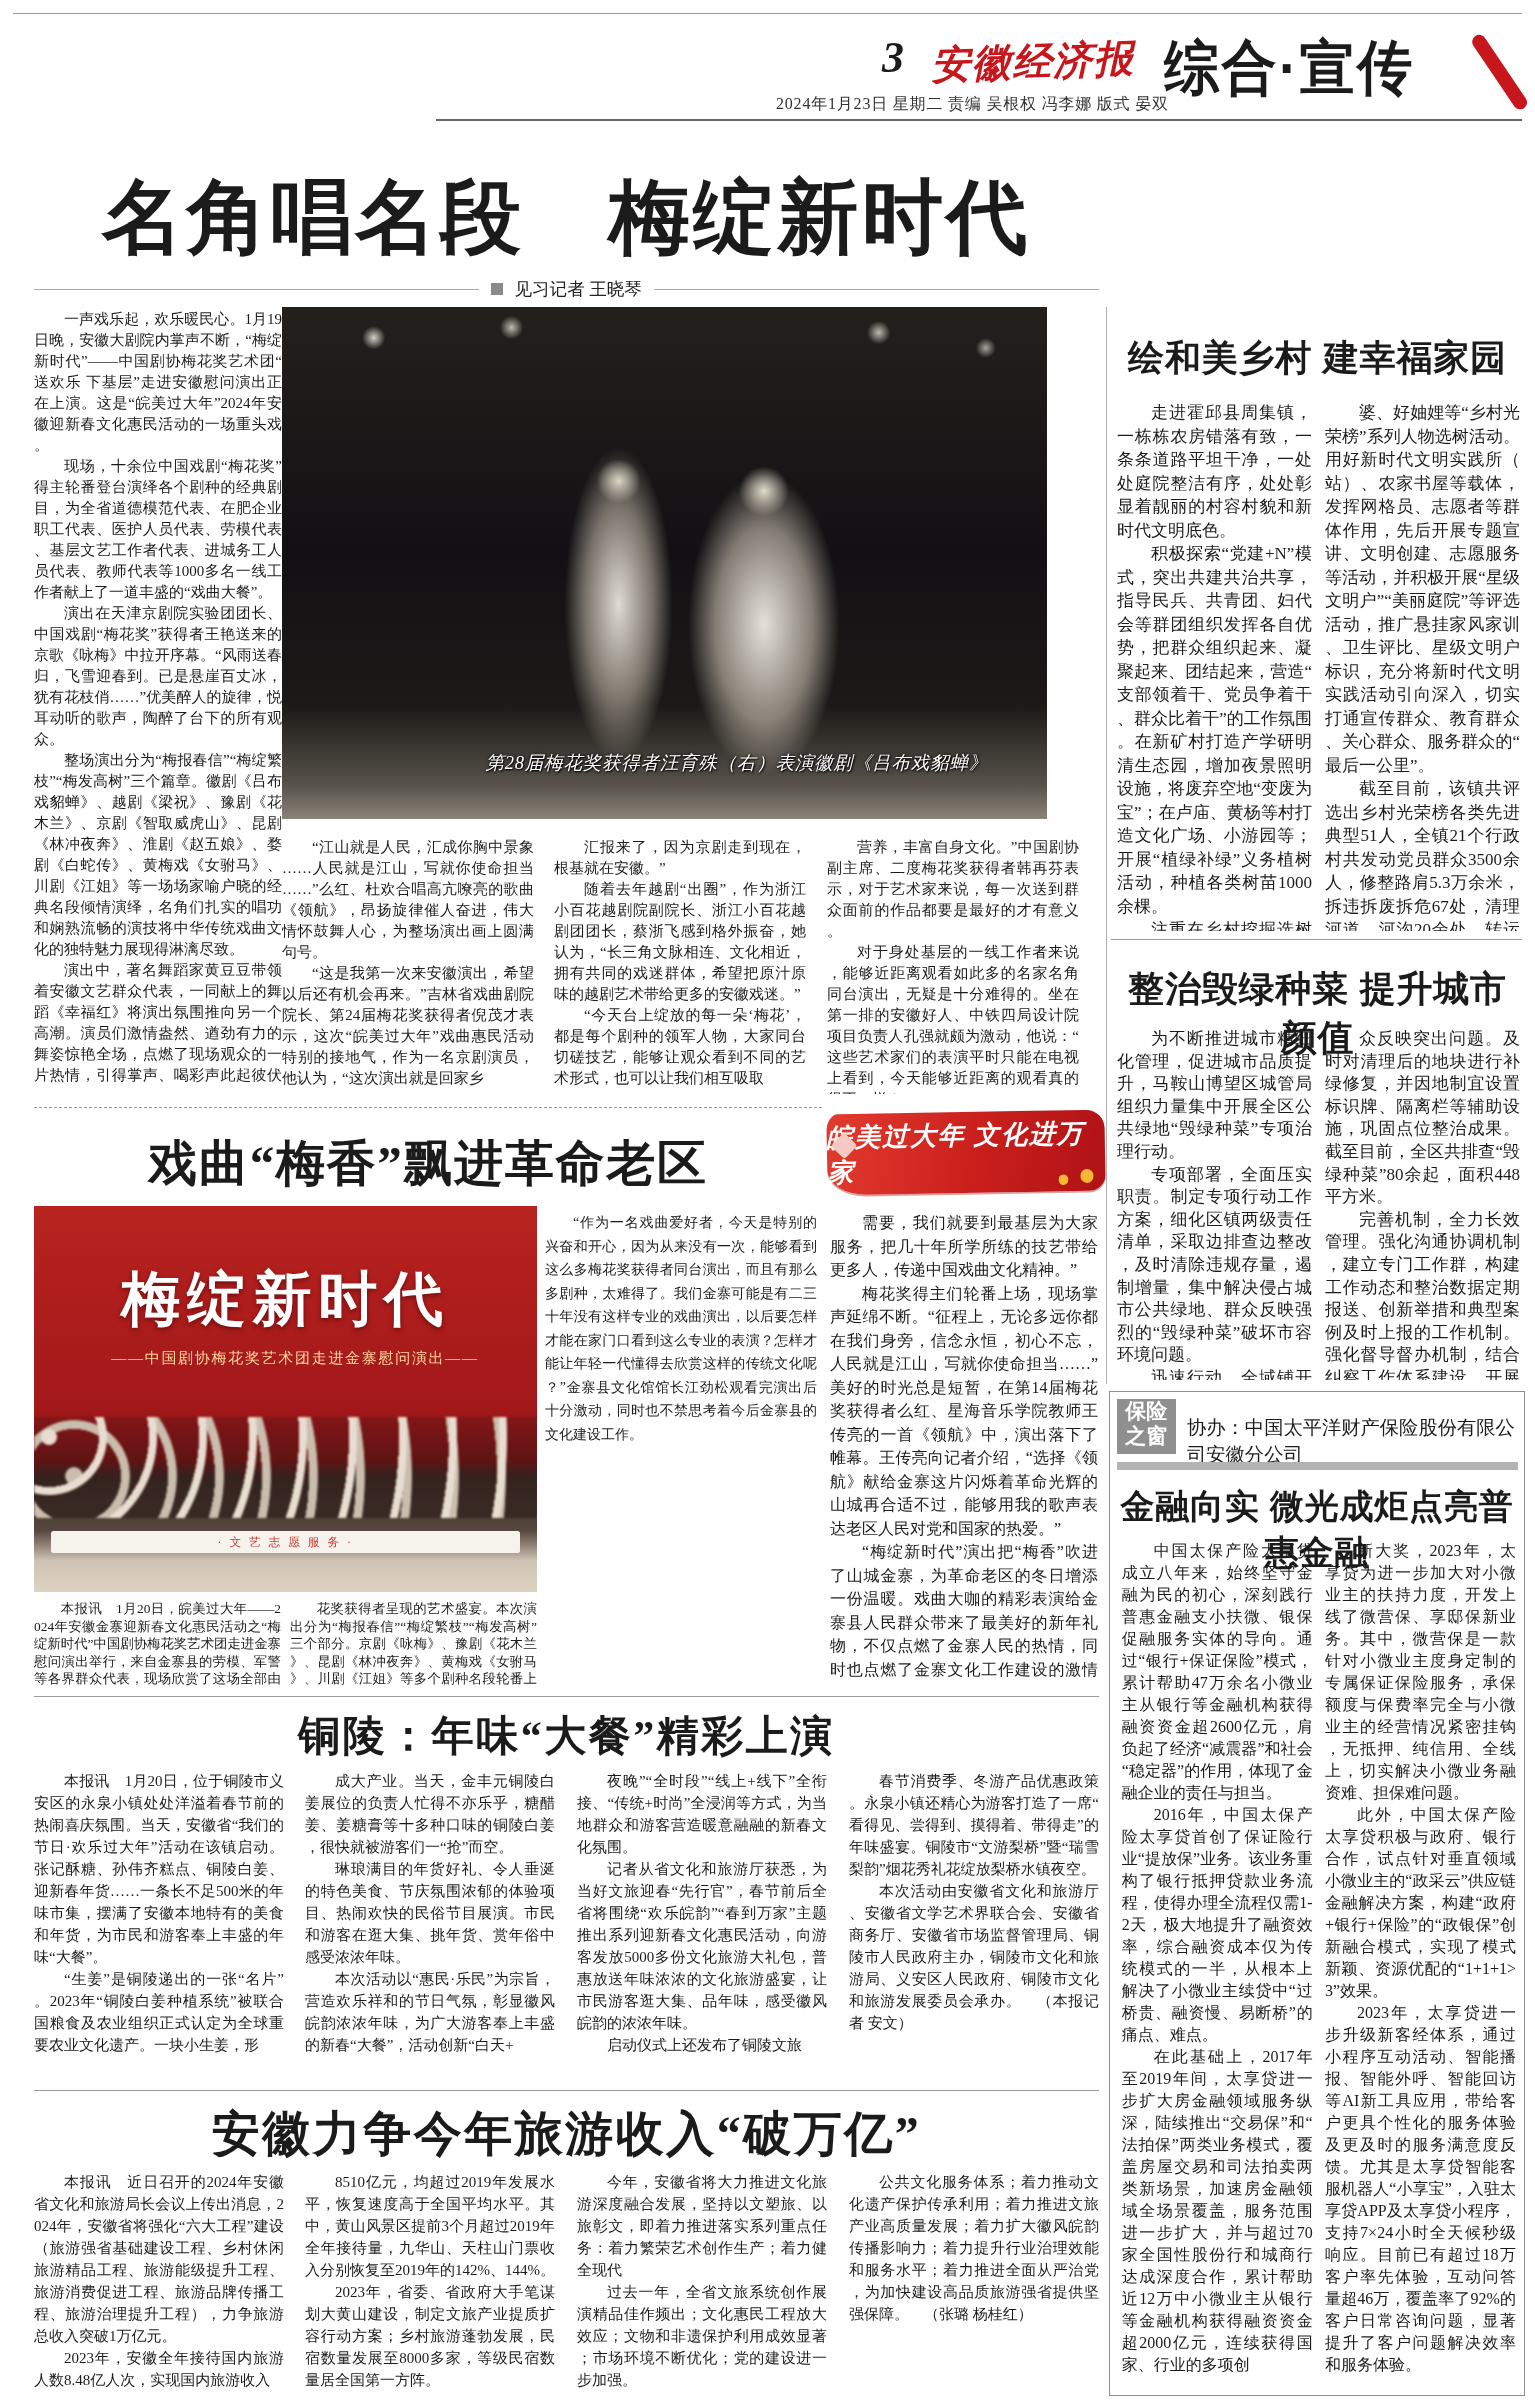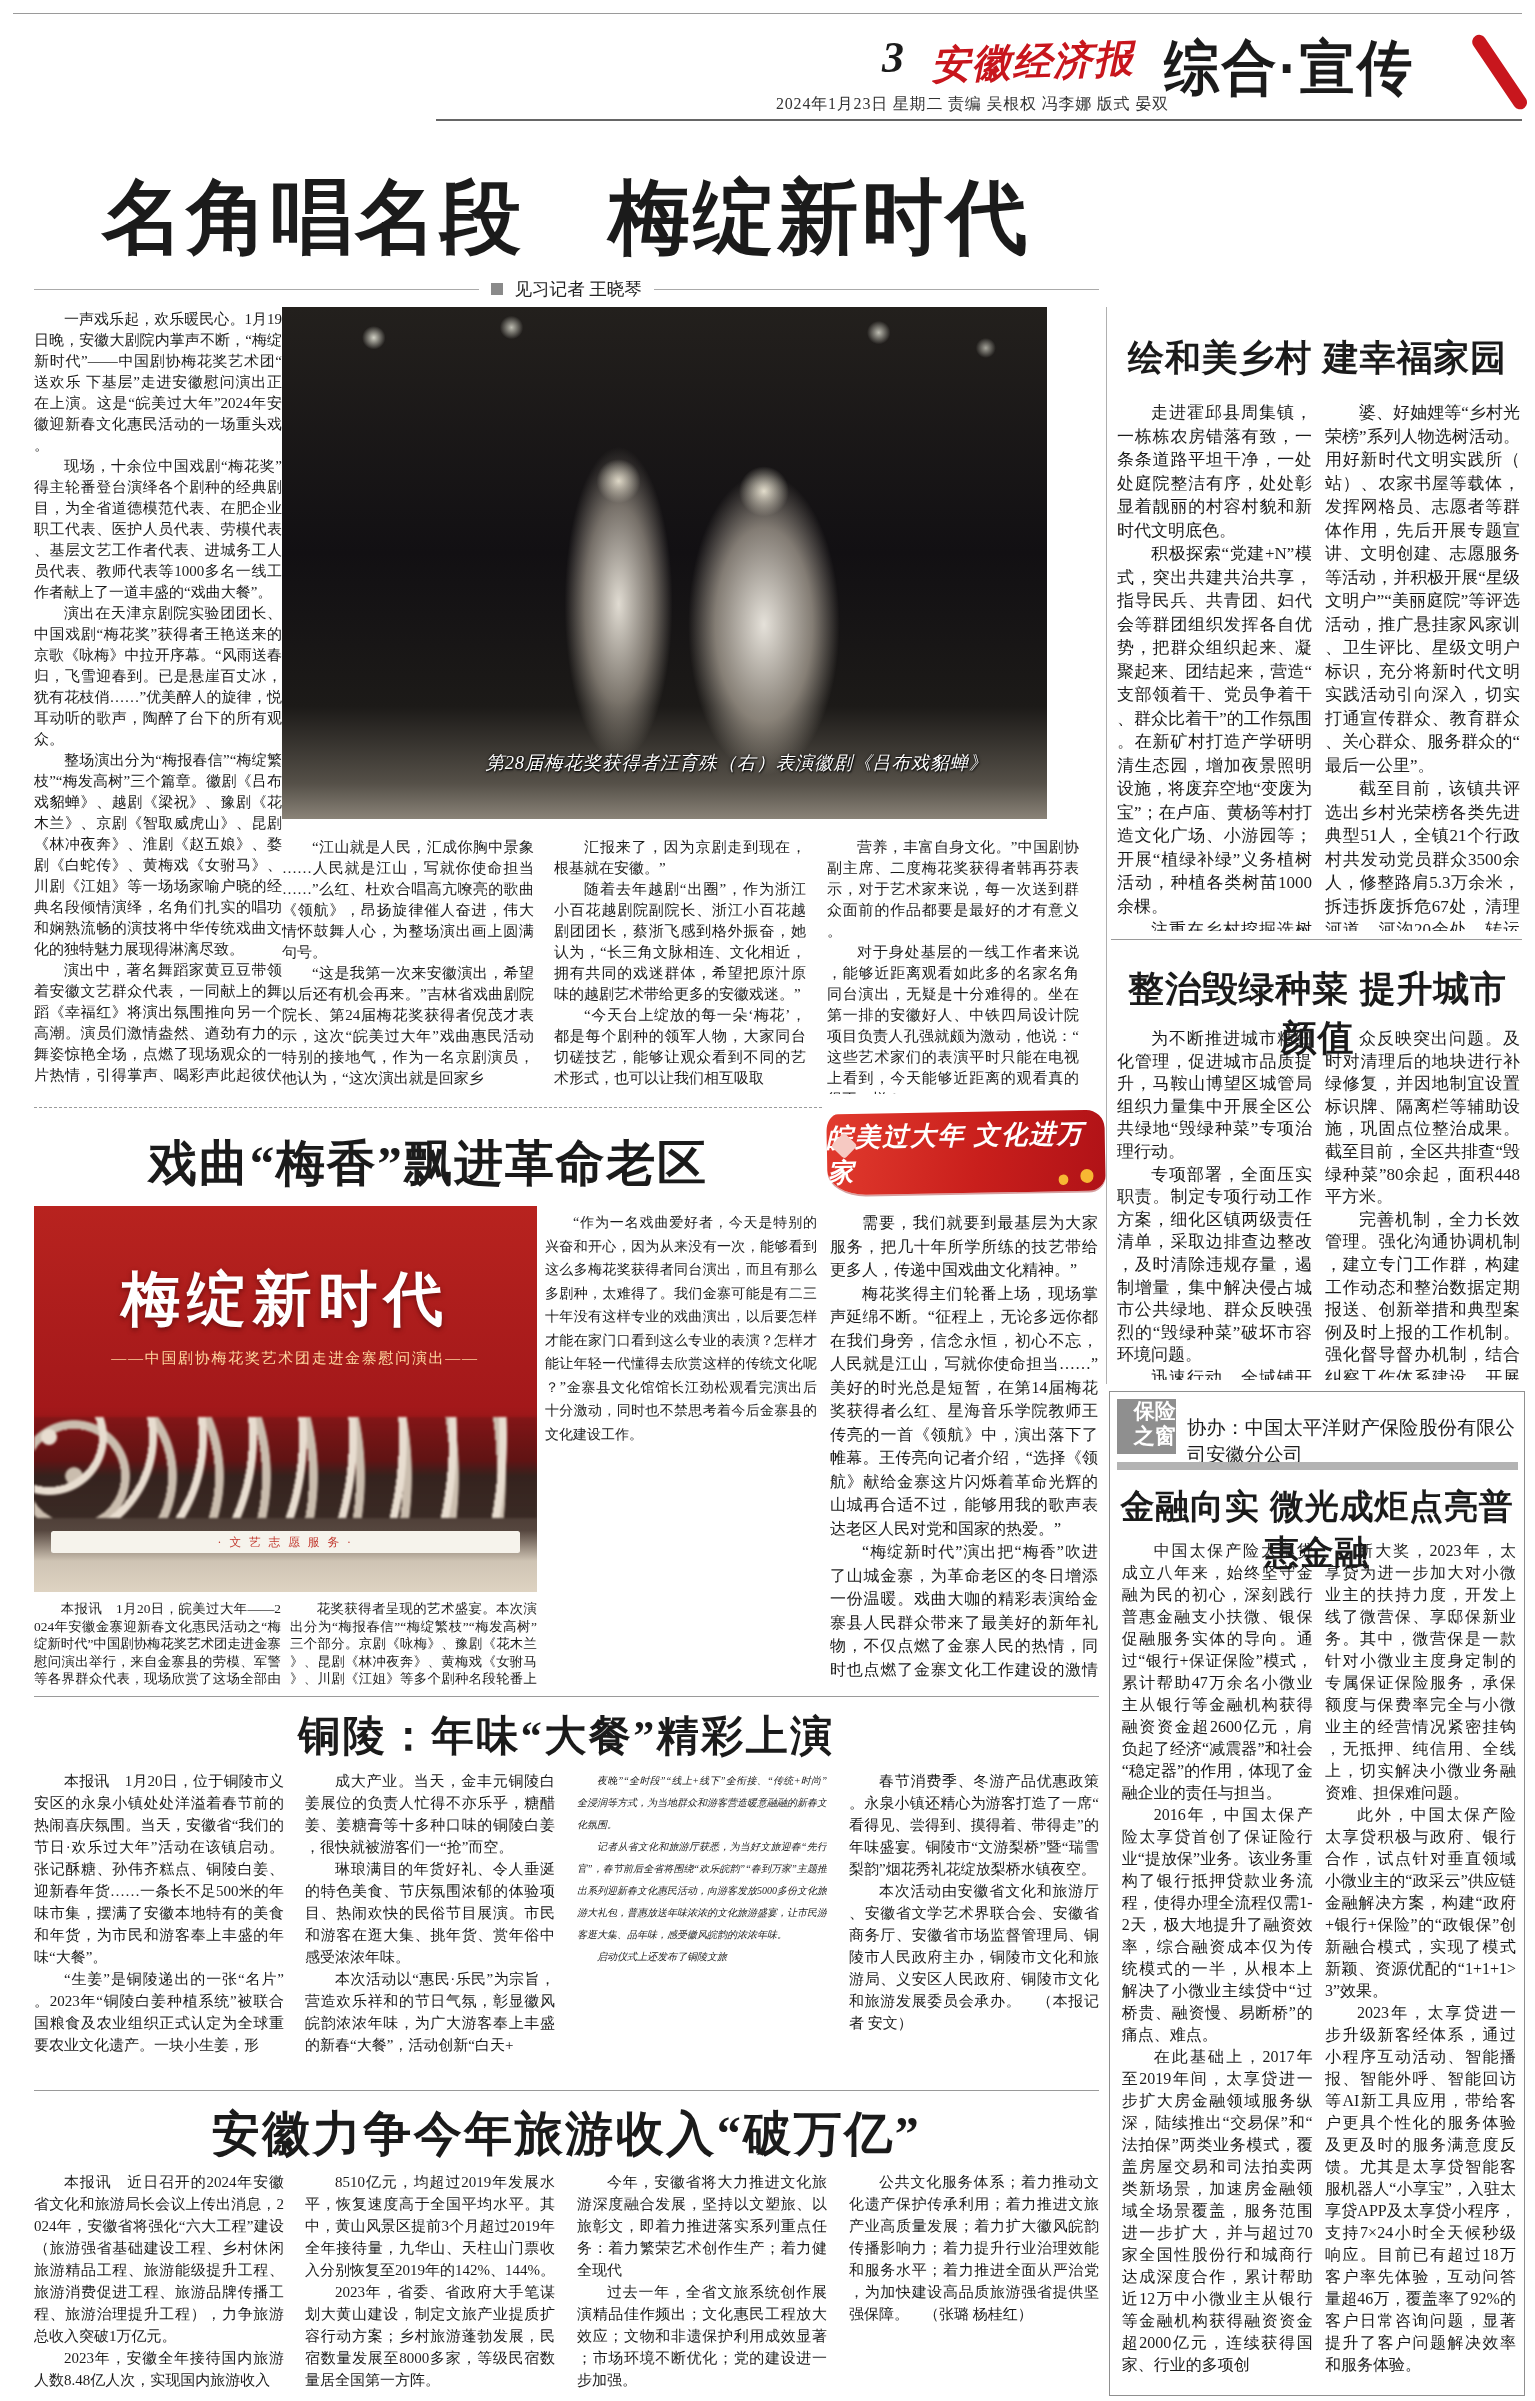--- a/index.html
+++ b/index.html
@@ -35,21 +35,21 @@
      radial-gradient(circle 11.7px at 30% 4%, rgba(255,255,240,.7) 0%, transparent 100%),
      radial-gradient(circle 11.7px at 78% 5%, rgba(255,255,240,.7) 0%, transparent 100%),
      radial-gradient(circle 10px at 92% 8%, rgba(255,255,240,.6) 0%, transparent 100%),
      linear-gradient(180deg,#23201d 0%,#121013 48%,#1c1a18 78%,#555048 93%,#8a8378 100%);
      overflow:hidden;}
   .photo-caption{position:absolute;right:59px;bottom:44px;color:#fff;font-size:18.5px;font-style:italic;
      text-shadow:0 0 3.4px #000,0.8px 0.8px 1.7px #000;letter-spacing:0.8px;}
   
   .side-title{font-weight:900;font-size:36px;letter-spacing:0.8px;}
   .box{border:1.7px solid #8f8f8f;}
-  .badge{background:#8f8f8f;color:#fff;font-weight:bold;font-size:21px;line-height:25px;text-align:right;}
+  .badge{background:#8f8f8f;color:#fff;font-weight:bold;font-size:21px;line-height:25px;text-align:center;}
   .graybar{background:#b3b3b3;height:7.5px;}
   .box-title{font-weight:900;font-size:34px;letter-spacing:0.8px;}
   
   .dashed{border-top:1.7px dashed #9a9a9a;}
   .banner{background:linear-gradient(100deg,#e23b2e 0%,#c91f1c 55%,#b01217 100%);
      border-radius:11.7px 18.5px 17px 39px/17px 18.5px 15px 25px;transform:rotate(-1deg);
      color:#fff;display:flex;align-items:center;justify-content:center;
      font-weight:bold;font-style:italic;font-size:26px;letter-spacing:1.7px;box-shadow:0 1.7px 0 rgba(150,20,20,.4);}
   .banner::before{content:"";position:absolute;left:8.4px;top:22px;width:18.5px;height:18.5px;background:#f6c9c2;
      transform:rotate(45deg);border-radius:3.4px;}
@@ -189,21 +189,21 @@
   <div class="abs mid-title center" style="left:34px;top:1708px;width:1065px;">铜陵：年味“大餐”精彩上演</div>
   <div class="abs col" style="left:34px;top:1770px;width:250px;height:312px;font-size:15px;line-height:22px;">
       <p>本报讯　1月20日，位于铜陵市义安区的永泉小镇处处洋溢着春节前的热闹喜庆氛围。当天，安徽省“我们的节日·欢乐过大年”活动在该镇启动。张记酥糖、孙伟齐糕点、铜陵白姜、迎新春年货……一条长不足500米的年味市集，摆满了安徽本地特有的美食和年货，为市民和游客奉上丰盛的年味“大餐”。</p>
       <p>“生姜”是铜陵递出的一张“名片”。2023年“铜陵白姜种植系统”被联合国粮食及农业组织正式认定为全球重要农业文化遗产。一块小生姜，形</p>
     </div>
   <div class="abs col" style="left:305px;top:1770px;width:250px;height:312px;font-size:15px;line-height:22px;">
       <p>成大产业。当天，金丰元铜陵白姜展位的负责人忙得不亦乐乎，糖醋姜、姜糖膏等十多种口味的铜陵白姜，很快就被游客们一“抢”而空。</p>
       <p>琳琅满目的年货好礼、令人垂涎的特色美食、节庆氛围浓郁的体验项目、热闹欢快的民俗节目展演。市民和游客在逛大集、挑年货、赏年俗中感受浓浓年味。</p>
       <p>本次活动以“惠民·乐民”为宗旨，营造欢乐祥和的节日气氛，彰显徽风皖韵浓浓年味，为广大游客奉上丰盛的新春“大餐”，活动创新“白天+</p>
     </div>
-  <div class="abs col" style="left:577px;top:1770px;width:250px;height:312px;font-size:10px;line-height:22px;font-style:italic;">
+  <div class="abs col" style="left:577px;top:1770px;width:250px;height:312px;font-size:15px;line-height:22px;">
       <p>夜晚”“全时段”“线上+线下”全衔接、“传统+时尚”全浸润等方式，为当地群众和游客营造暖意融融的新春文化氛围。</p>
       <p>记者从省文化和旅游厅获悉，为当好文旅迎春“先行官”，春节前后全省将围绕“欢乐皖韵”“春到万家”主题推出系列迎新春文化惠民活动，向游客发放5000多份文化旅游大礼包，普惠放送年味浓浓的文化旅游盛宴，让市民游客逛大集、品年味，感受徽风皖韵的浓浓年味。</p>
       <p>启动仪式上还发布了铜陵文旅</p>
     </div>
   <div class="abs col" style="left:849px;top:1770px;width:250px;height:312px;font-size:15px;line-height:22px;">
       <p>春节消费季、冬游产品优惠政策。永泉小镇还精心为游客打造了一席“看得见、尝得到、摸得着、带得走”的年味盛宴。铜陵市“文游梨桥”暨“瑞雪梨韵”烟花秀礼花绽放梨桥水镇夜空。</p>
       <p>本次活动由安徽省文化和旅游厅、安徽省文学艺术界联合会、安徽省商务厅、安徽省市场监督管理局、铜陵市人民政府主办，铜陵市文化和旅游局、义安区人民政府、铜陵市文化和旅游发展委员会承办。　（本报记者 安文）</p>
     </div>
 
   <div class="abs rule" style="left:34px;top:2090px;width:1065px;height:0.8px;"></div>

